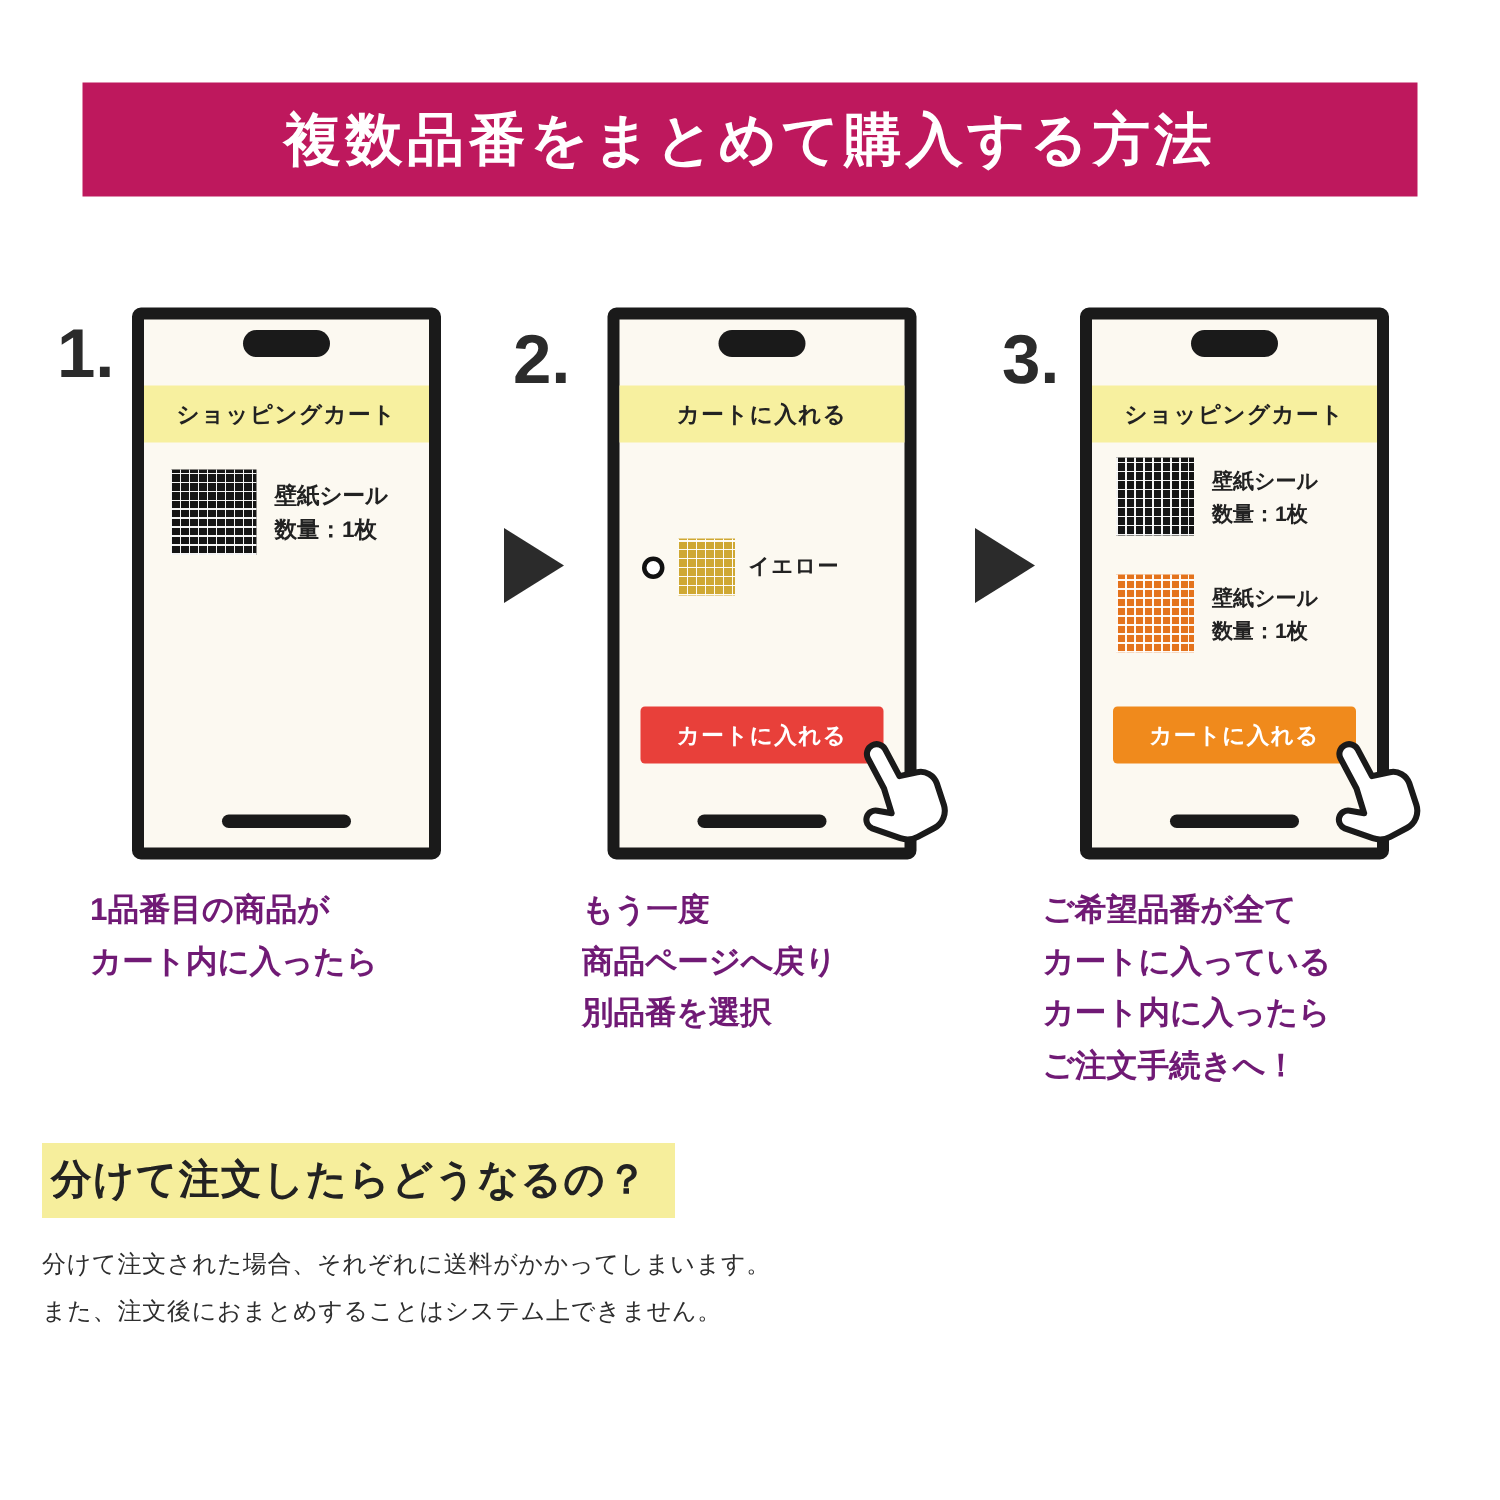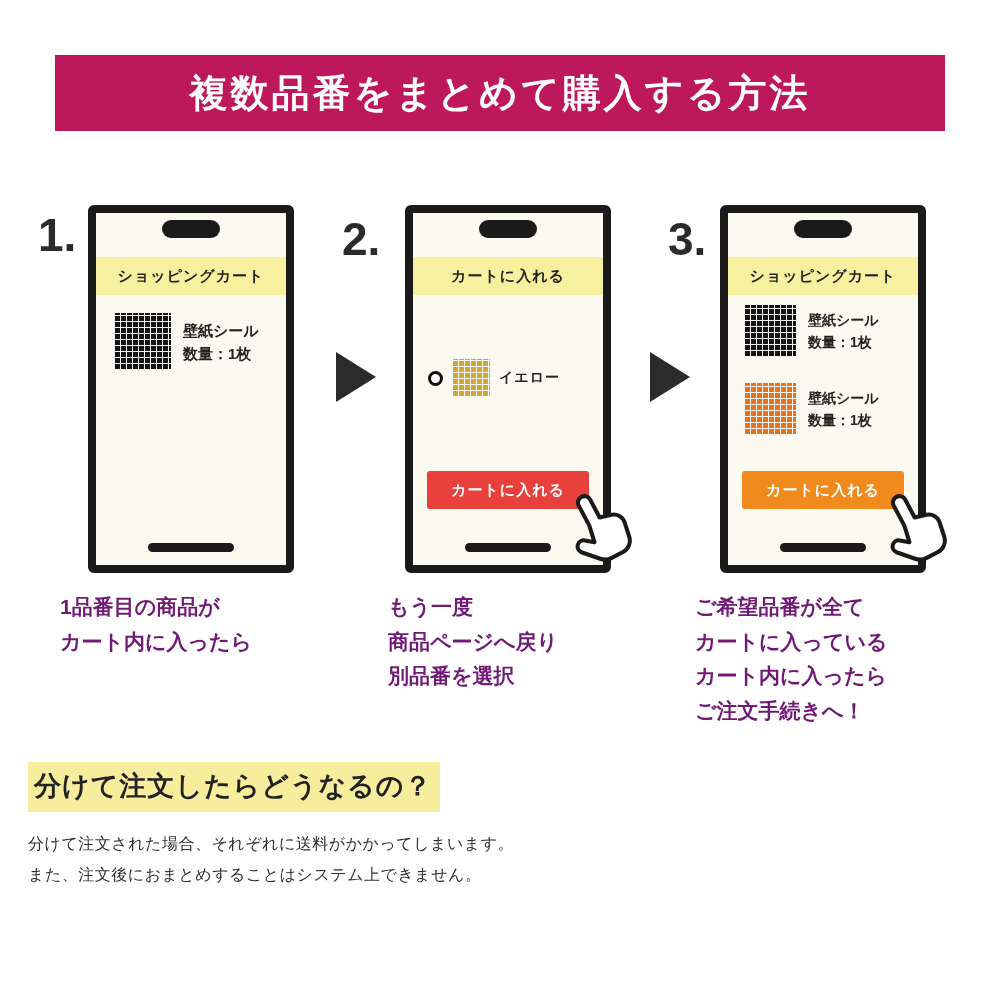--- a/index.html
+++ b/index.html
@@ -38,21 +38,21 @@
     color:#fff;font-weight:bold;font-size:15px;border-radius:3px;letter-spacing:1px}
   .btn-red{background:#e8403a}
   .btn-orange{background:#f08a1c}
 
   .hand{position:absolute;width:68px;height:78px;transform:rotate(-28deg)}
 
   .arrow{position:absolute;width:0;height:0;border-top:25px solid transparent;border-bottom:25px solid transparent;border-left:40px solid #2b2b2b}
 
   .caption{position:absolute;font-size:21px;font-weight:bold;color:#701a75;line-height:1.65;white-space:pre-line}
 
-  .faq-q{position:absolute;left:28px;top:762px;background:#f6ee9c;padding:6px 8px 8px 6px;font-size:27px;font-weight:bold;color:#222;letter-spacing:1px}
+  .faq-q{position:absolute;left:28px;top:762px;background:#f6ee9c;padding:6px 18px 8px 6px;font-size:27px;font-weight:bold;color:#222;letter-spacing:1px}
   .faq-a{position:absolute;left:28px;top:828px;font-size:16px;color:#2e2e2e;line-height:1.95;white-space:pre-line;letter-spacing:.5px}
 </style>
 </head>
 <body>
 
 <div class="banner">
   <span>複数品番をまとめて購入する方法</span>
 </div>
 
 <div class="step-number" style="left:38px;top:208px">1.</div>

